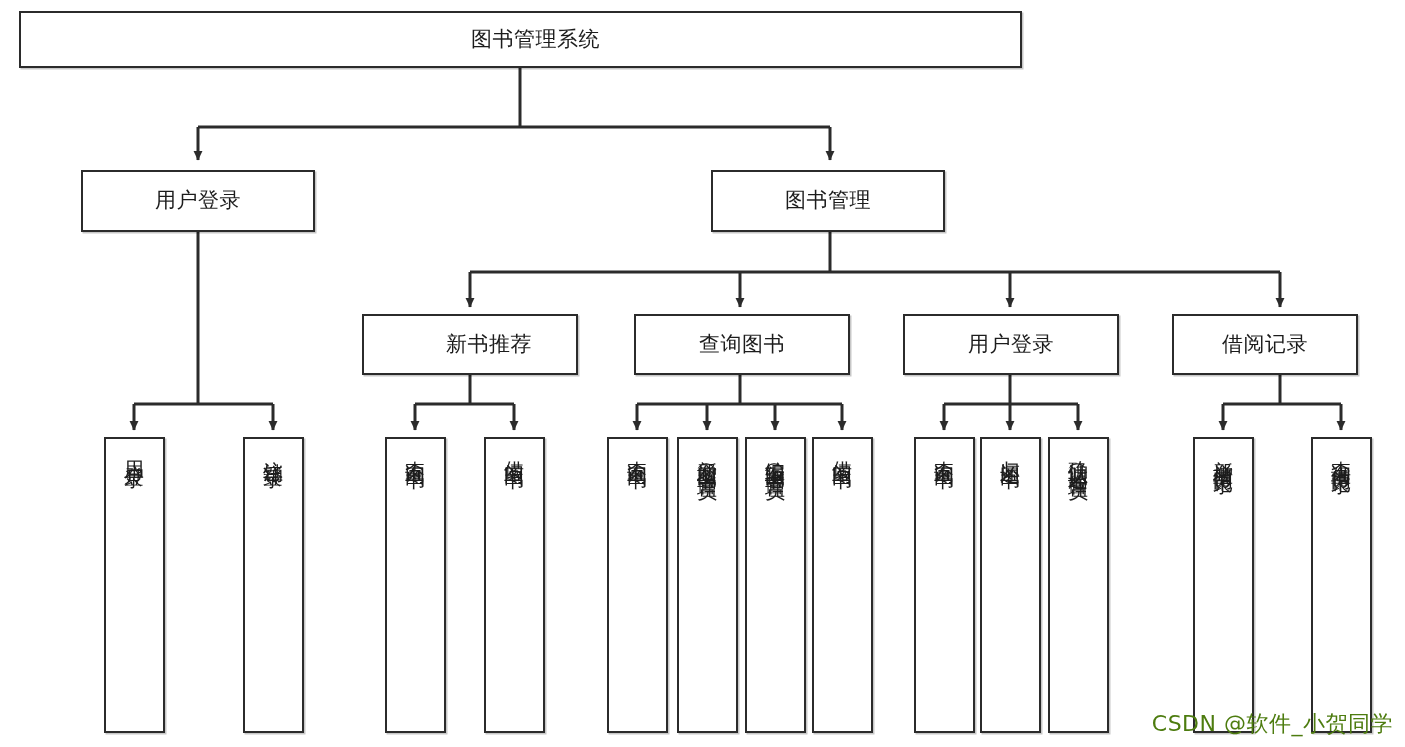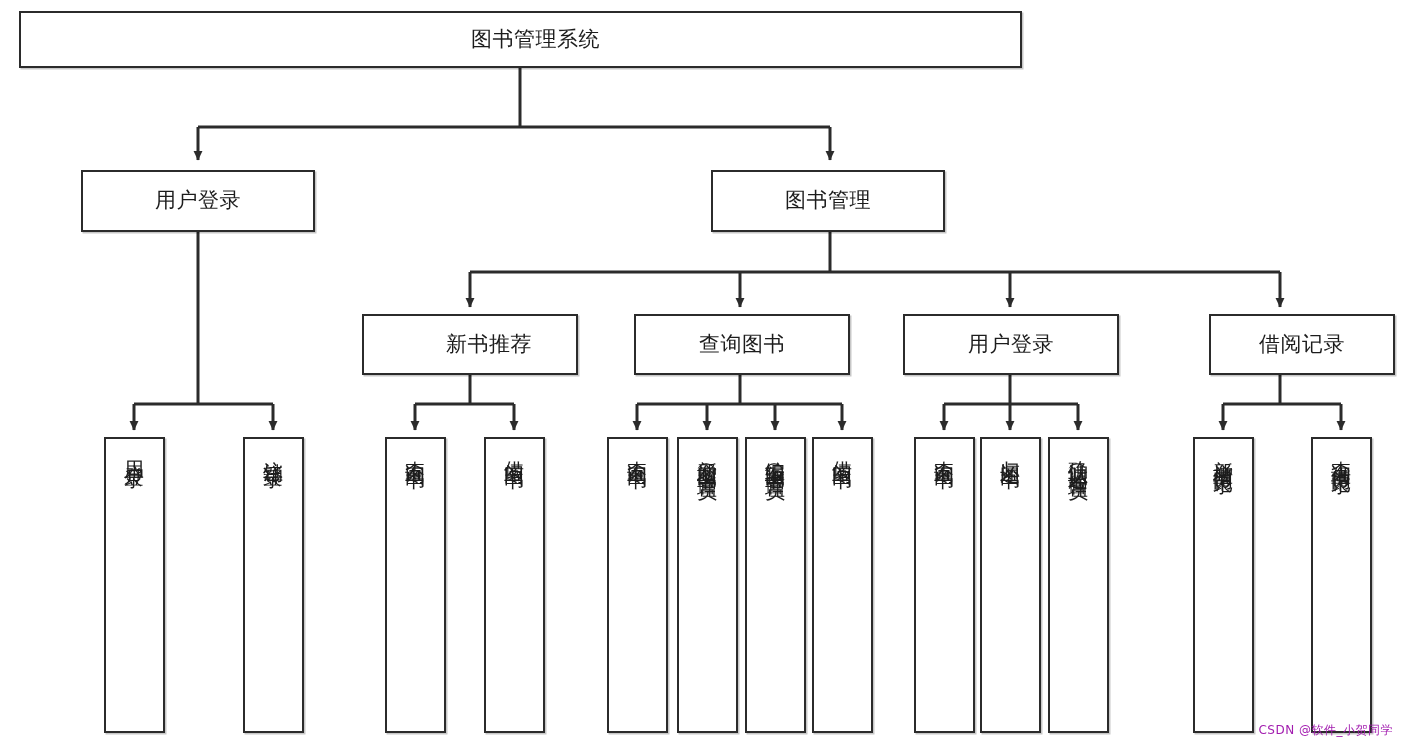--- a/index.html
+++ b/index.html
@@ -56,22 +56,22 @@
   }
   .node-box.vertical {
     align-items: flex-start;
     justify-content: center;
     padding-top: 6px;
   }
   .watermark {
     position: absolute;
     right: 12px;
     bottom: 8px;
-    font-size: 12px;
-    color: #a21caf;
+    font-size: 22px;
+    color: #4d7c0f;
     letter-spacing: 0.5px;
     white-space: nowrap;
     pointer-events: none;
     font-family: "DejaVu Sans", "Liberation Sans", sans-serif;
   }
 </style>
 </head>
 <body>
 
 <div id="diagram-root">
@@ -139,21 +139,21 @@
 
   <div class="node-box" style="left:362px; top:314px; width:216px; height:61px;padding-left:38px;">
     <span class="node-label">新书推荐</span>
   </div>
   <div class="node-box" style="left:634px; top:314px; width:216px; height:61px;">
     <span class="node-label">查询图书</span>
   </div>
   <div class="node-box" style="left:903px; top:314px; width:216px; height:61px;">
     <span class="node-label">用户登录</span>
   </div>
-  <div class="node-box" style="left:1172px; top:314px; width:186px; height:61px;margin-left:37px;">
+  <div class="node-box" style="left:1172px; top:314px; width:186px; height:61px;">
     <span class="node-label">借阅记录</span>
   </div>
 
   <div class="node-box vertical" style="left:104px; top:437px; width:61px; height:296px;">
     <span class="node-label">用户登录</span>
   </div>
   <div class="node-box vertical" style="left:243px; top:437px; width:61px; height:296px;">
     <span class="node-label">注销登录</span>
   </div>
 

